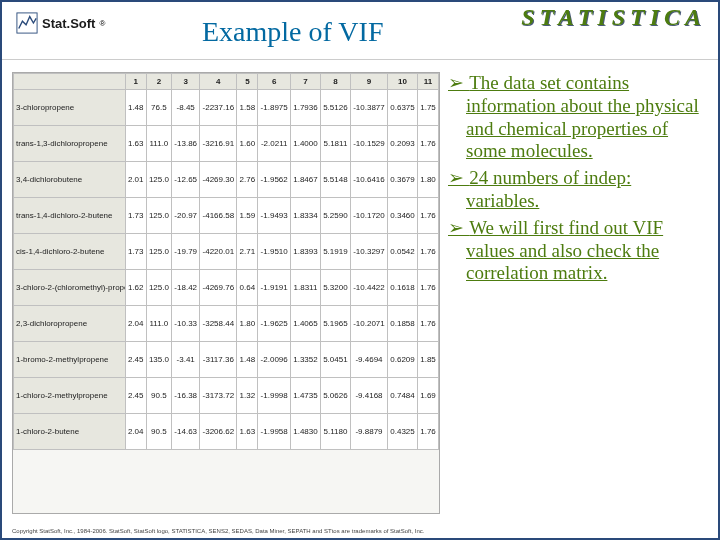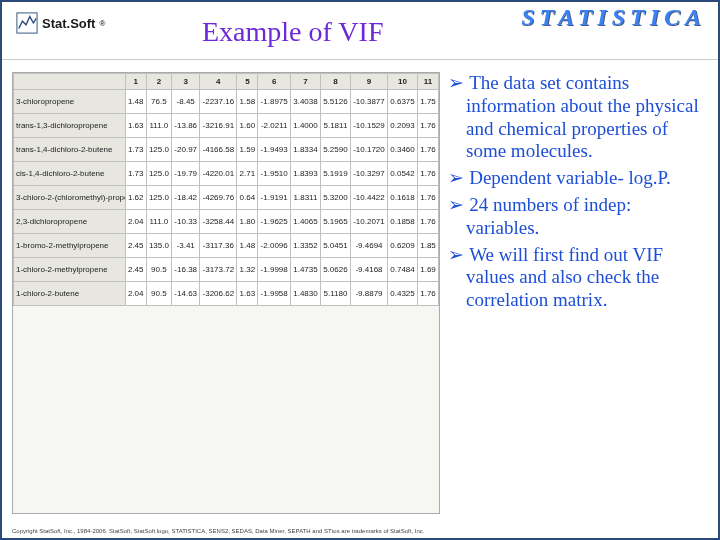--- a/index.html
+++ b/index.html
@@ -41,33 +41,33 @@
     font-weight: bold;
     font-size: 13px;
     color: #1b1b1b;
   }
   .title {
     position: absolute;
     left: 200px;
     top: 14px;
     font-size: 28px;
     font-weight: normal;
-    color: #6d28d9;
+    color: #0369a1;
     font-family: "Times New Roman", serif;
   }
   .statistica {
     position: absolute;
     right: 12px;
     top: 2px;
     font-family: "Times New Roman", serif;
     font-style: italic;
     font-weight: bold;
     font-size: 24px;
     letter-spacing: 5px;
-    color: #3b82f6;
+    color: #4d7c0f;
     text-shadow: 1px 1px 0 #4a5a7a;
   }
   .content {
     position: absolute;
     top: 70px;
     left: 10px;
     right: 10px;
     bottom: 24px;
     display: flex;
     gap: 8px;
@@ -97,28 +97,29 @@
     font-weight: bold;
   }
   th.rowhead, td.rowhead {
     background: #e7e7df;
     text-align: left;
     font-weight: normal;
     max-width: 110px;
     overflow: hidden;
   }
   th.corner { background: #e7e7df; }
-  tbody tr { height: 24px; }
+  tbody tr { height: 36px; }
   .bullets {
     flex: 1;
     font-family: "Times New Roman", serif;
     font-size: 19px;
     line-height: 1.2;
-    color: #1d4ed8;
+    color: #4d7c0f;
     padding-right: 4px;
+    text-decoration: underline;
   }
   .bullets p { margin: 0 0 4px 0; text-indent: -18px; padding-left: 18px; }
   .arrow { font-family: Arial, sans-serif; }
   .footer {
     position: absolute;
     bottom: 4px;
     left: 10px;
     right: 10px;
     font-size: 6px;
     color: #444;
@@ -167,39 +168,53 @@
         </thead>
         <tbody id="tbody">
             <tr>
               <td class="rowhead">3-chloropropene</td>
               <td>1.48</td>
               <td>76.5</td>
               <td>-8.45</td>
               <td>-2237.16</td>
               <td>1.58</td>
               <td>-1.8975</td>
-              <td>3.4038</td>
+              <td>1.7936</td>
               <td>5.5126</td>
               <td>-10.3877</td>
               <td>0.6375</td>
               <td>1.75</td>
             </tr>
             <tr>
               <td class="rowhead">trans-1,3-dichloropropene</td>
               <td>1.63</td>
               <td>111.0</td>
               <td>-13.86</td>
               <td>-3216.91</td>
               <td>1.60</td>
               <td>-2.0211</td>
               <td>1.4000</td>
               <td>5.1811</td>
               <td>-10.1529</td>
               <td>0.2093</td>
               <td>1.76</td>
+            </tr>
+            <tr>
+              <td class="rowhead">3,4-dichlorobutene</td>
+              <td>2.01</td>
+              <td>125.0</td>
+              <td>-12.65</td>
+              <td>-4269.30</td>
+              <td>2.76</td>
+              <td>-1.9562</td>
+              <td>1.8467</td>
+              <td>5.5148</td>
+              <td>-10.6416</td>
+              <td>0.3679</td>
+              <td>1.80</td>
             </tr>
             <tr>
               <td class="rowhead">trans-1,4-dichloro-2-butene</td>
               <td>1.73</td>
               <td>125.0</td>
               <td>-20.97</td>
               <td>-4166.58</td>
               <td>1.59</td>
               <td>-1.9493</td>
               <td>1.8334</td>
@@ -290,21 +305,20 @@
               <td>5.1180</td>
               <td>-9.8879</td>
               <td>0.4325</td>
               <td>1.76</td>
             </tr>
           </tbody>
       </table>
     </div>
     <div class="bullets" id="bullets">
         <p><span class="arrow">➢ </span>The data set contains information about the physical and chemical properties of some molecules.</p>
-        <p><span class="arrow">➢ </span>Dependent variable- log.P.</p>
         <p><span class="arrow">➢ </span>24 numbers of indep: variables.</p>
         <p><span class="arrow">➢ </span>We will first find out VIF values and also check the correlation matrix.</p>
       </div>
   </div>
 
   <div class="footer">Copyright StatSoft, Inc., 1984-2006. StatSoft, StatSoft logo, STATISTICA, SENS2, SEDAS, Data Miner, SEPATH and STtos are trademarks of StatSoft, Inc.</div>
 
 </div>
 
 </body></html>

